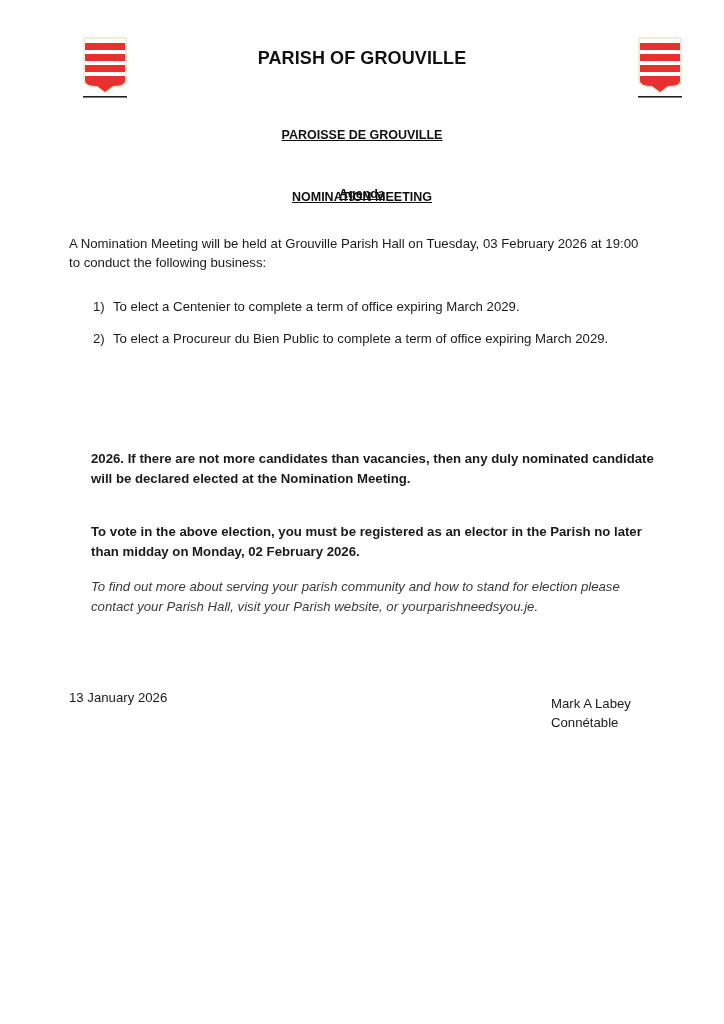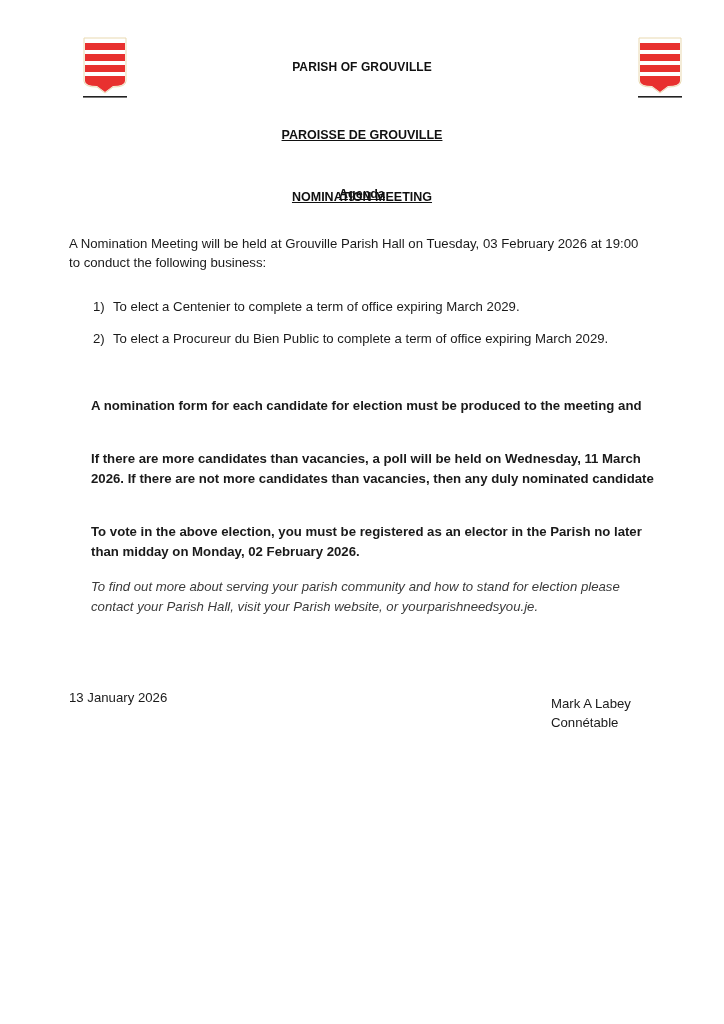--- a/index.html
+++ b/index.html
@@ -2,22 +2,22 @@
 <html><head>
   <meta charset="utf-8">
   <style>
     html, body { margin: 0; padding: 0; background: #ffffff; }
     body { width: 724px; height: 1024px; position: relative; overflow: hidden;
            font-family: "Liberation Sans", sans-serif; color: #111; }
     .crest { position: absolute; top: 37px; width: 44px; height: 62px; }
     .crest-left { left: 83px; }
     .crest-right { left: 638px; }
     .crest svg { display: block; }
-    .title { position: absolute; top: 60px; left: 0; width: 724px; text-align: center;
-             font-family: "Liberation Sans", sans-serif; font-weight: bold; font-size: 12px;
+    .title { position: absolute; top: 48px; left: 0; width: 724px; text-align: center;
+             font-family: "Liberation Sans", sans-serif; font-weight: bold; font-size: 18px;
              color: #111; letter-spacing: 0.1px; }
     .sub { position: absolute; left: 0; width: 724px; text-align: center;
            font-family: "Liberation Sans", sans-serif; font-weight: bold; font-size: 12.5px;
            text-decoration: underline; color: #111; }
     .body-text { position: absolute; font-family: "Liberation Sans", sans-serif; font-size: 13.2px;
                  line-height: 19px; color: #1a1a1a; }
     .bold { font-weight: bold; }
     .gray { color: #3a3a3a; font-style: italic; }
     .list-item { position: absolute; left: 93px; font-family: "Liberation Sans", sans-serif;
                  font-size: 13.2px; color: #1a1a1a; display: flex; }
@@ -61,26 +61,25 @@
 <div class="list-item" style="top:299px;">
   <span class="list-num">1)</span>
   <span>To elect a Centenier to complete a term of office expiring March 2029.</span>
 </div>
 <div class="list-item" style="top:331px;">
   <span class="list-num">2)</span>
   <span>To elect a Procureur du Bien Public to complete a term of office expiring March 2029.</span>
 </div>
 
 <div class="body-text bold" style="top:396px; left:91px; line-height:20px;">
-  <div>A nomination form for each candidate for election must be produced to the meeting and</div>
 </div>
 
 <div class="body-text bold" style="top:449px; left:91px; line-height:20px;">
-  <div>If there are more candidates than vacancies, a poll will be held on Wednesday, 11 March</div>
   <div>2026. If there are not more candidates than vacancies, then any duly nominated candidate</div>
+  <div>will be declared elected at the Nomination Meeting.</div>
 </div>
 
 <div class="body-text bold" style="top:522px; left:91px; line-height:20px;">
   <div>To vote in the above election, you must be registered as an elector in the Parish no later</div>
   <div>than midday on Monday, 02 February 2026.</div>
 </div>
 
 <div class="body-text gray" style="top:577px; left:91px; line-height:20px;">
   <div>To find out more about serving your parish community and how to stand for election please</div>
   <div>contact your Parish Hall, visit your Parish website, or yourparishneedsyou.je.</div>

